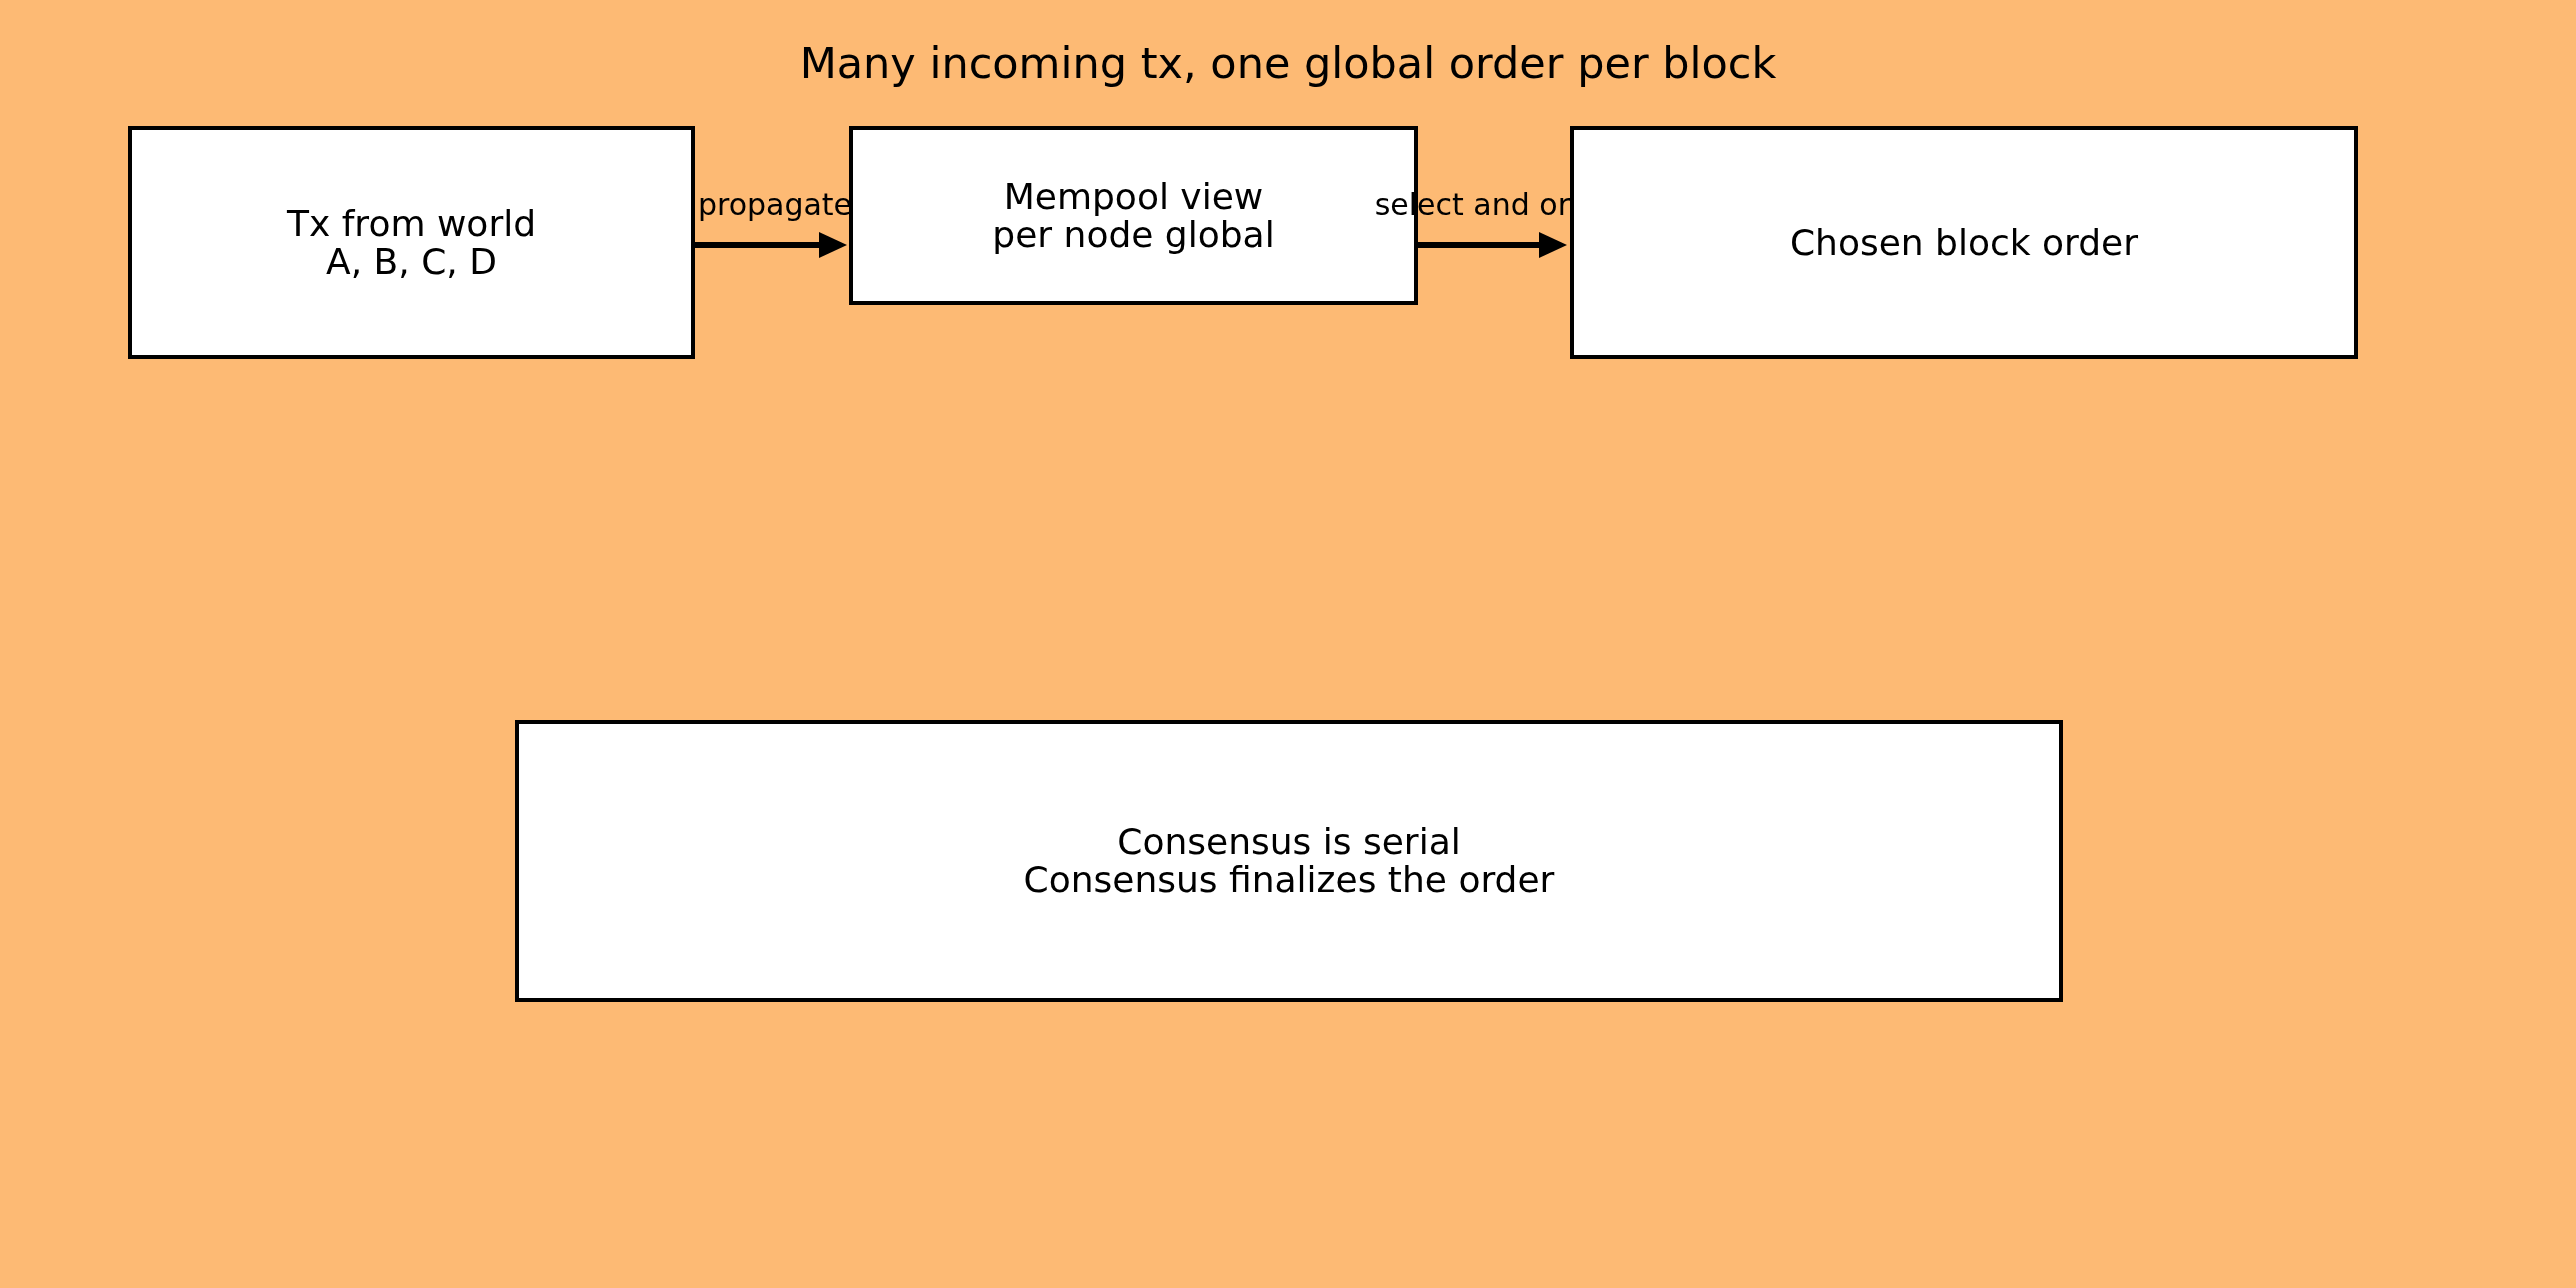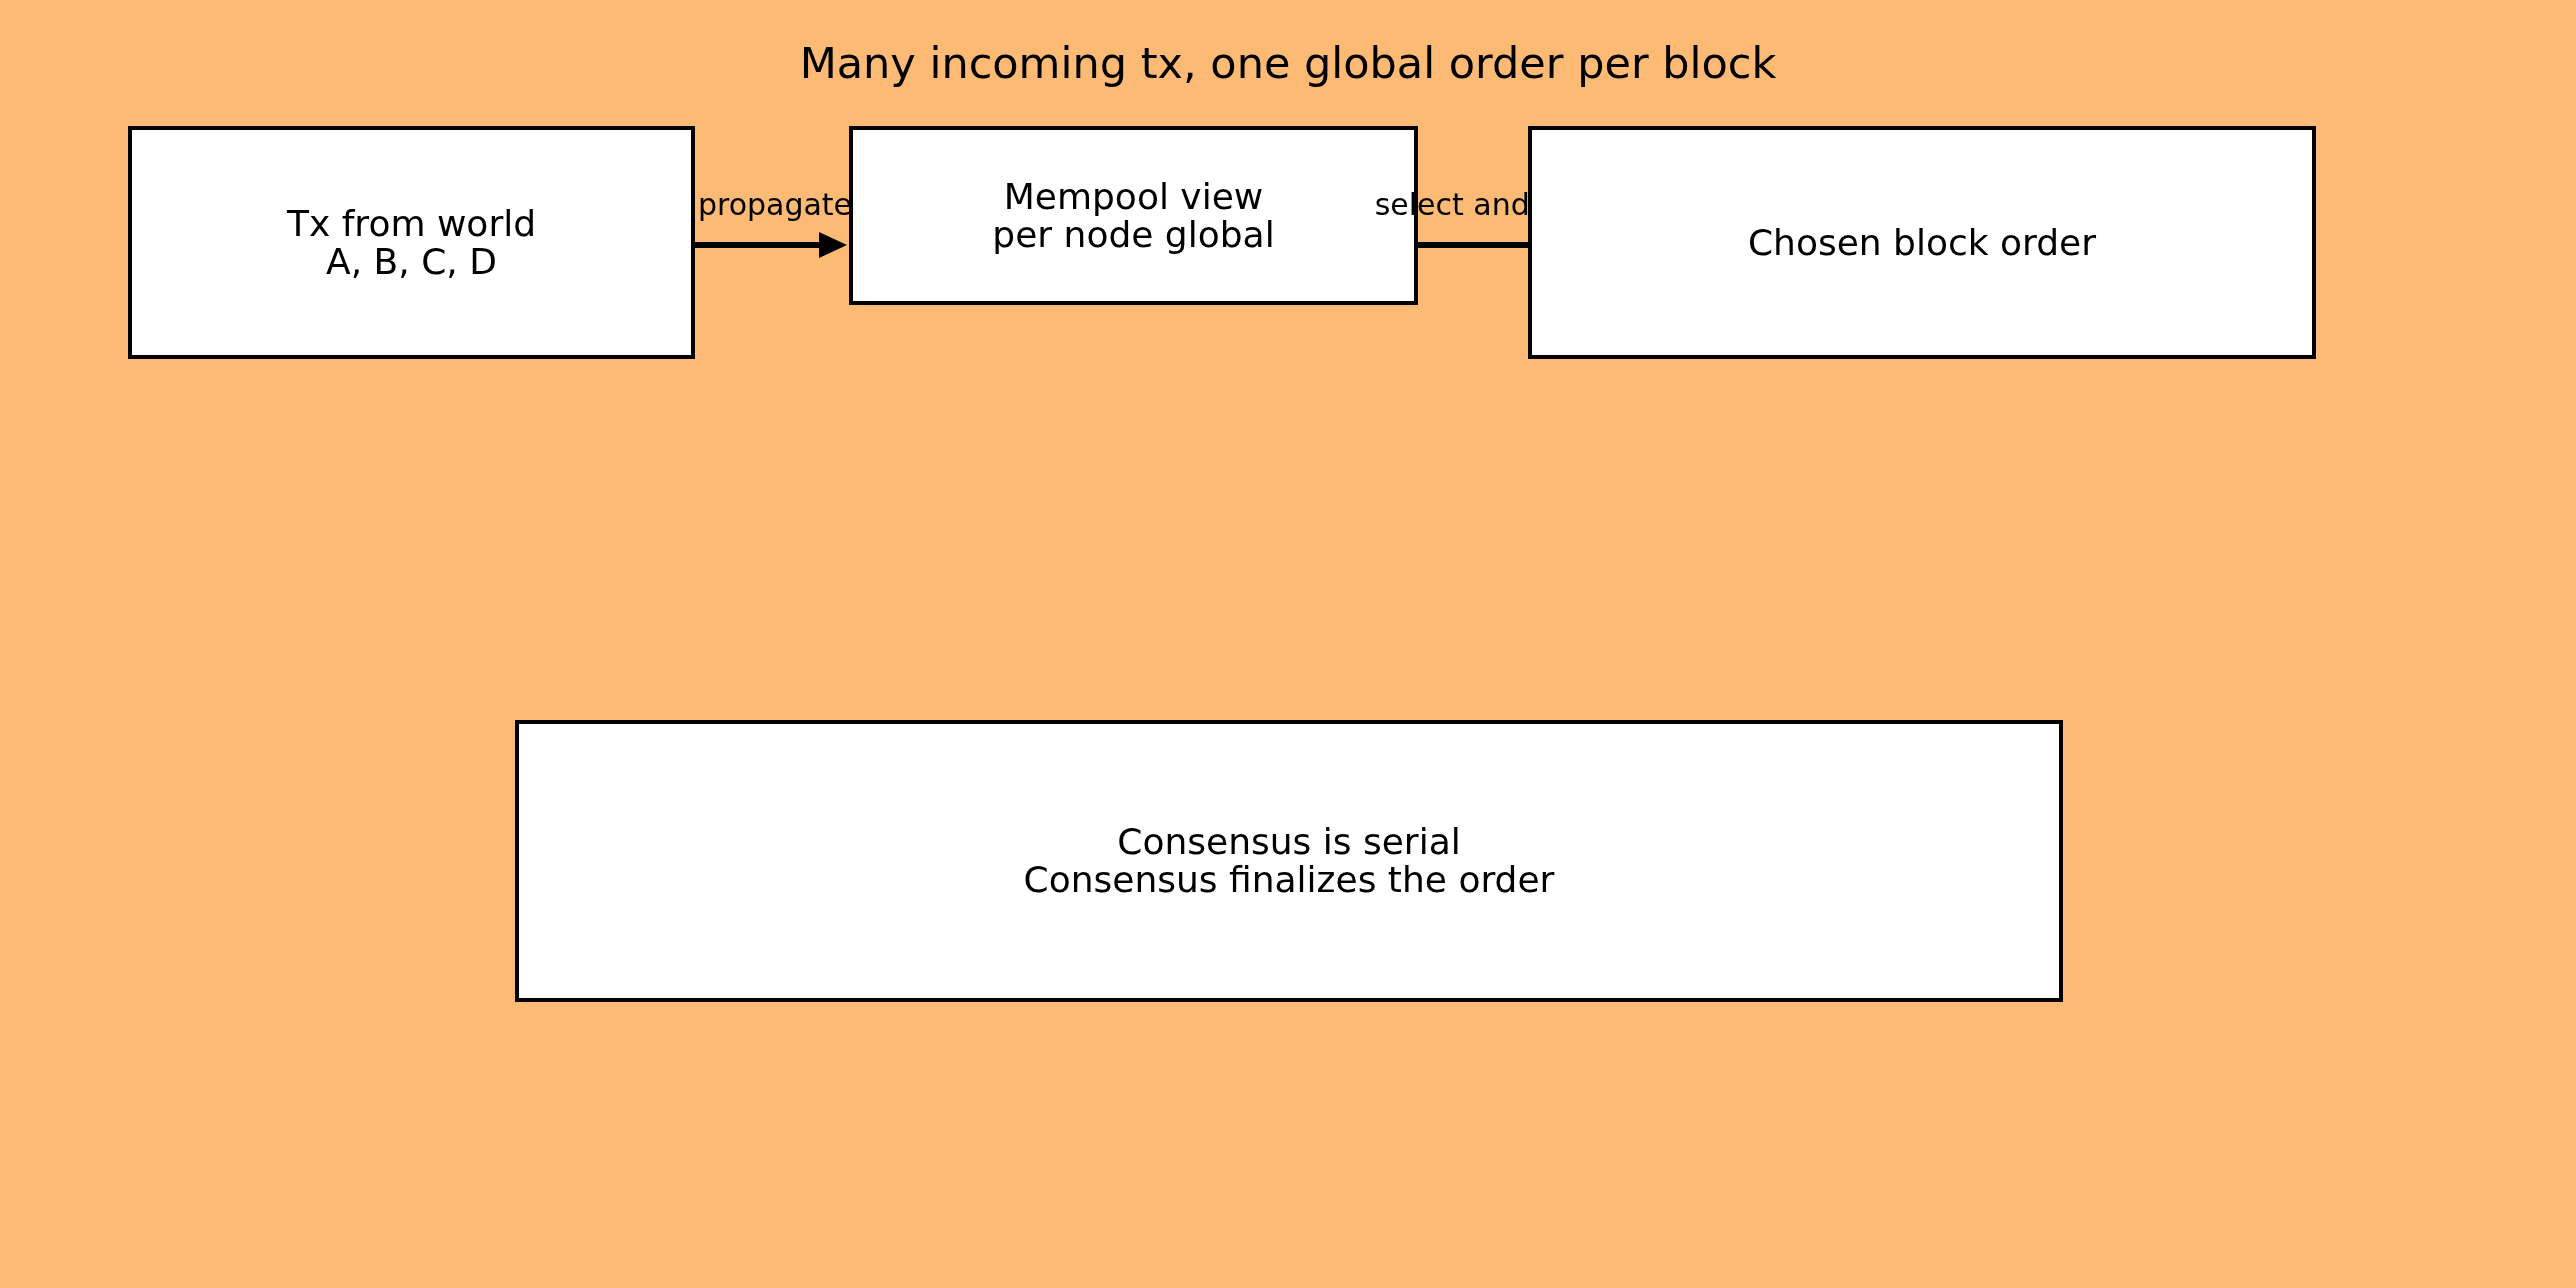--- a/index.html
+++ b/index.html
@@ -38,21 +38,21 @@
     text-align: center;
   }
   .node-box .box-line {
     font-size: 36px;
     line-height: 38px;
     white-space: nowrap;
     color: #000000;
   }
   #box-source   { left: 128px;  top: 126px; width: 567px;  height: 233px; }
   #box-mempool  { left: 849px;  top: 126px; width: 569px;  height: 179px; }
-  #box-order    { left: 1528px; top: 126px; width: 788px;  height: 233px; }
+  #box-order    { left: 1570px; top: 126px; width: 788px;  height: 233px; }
   #box-execution{ left: 515px;  top: 720px; width: 1548px; height: 282px; }
 
   .edge-label {
     position: absolute;
     top: 187px;
     transform: translateX(-50%);
     font-size: 30px;
     line-height: 35px;
     white-space: nowrap;
     color: #000000;

